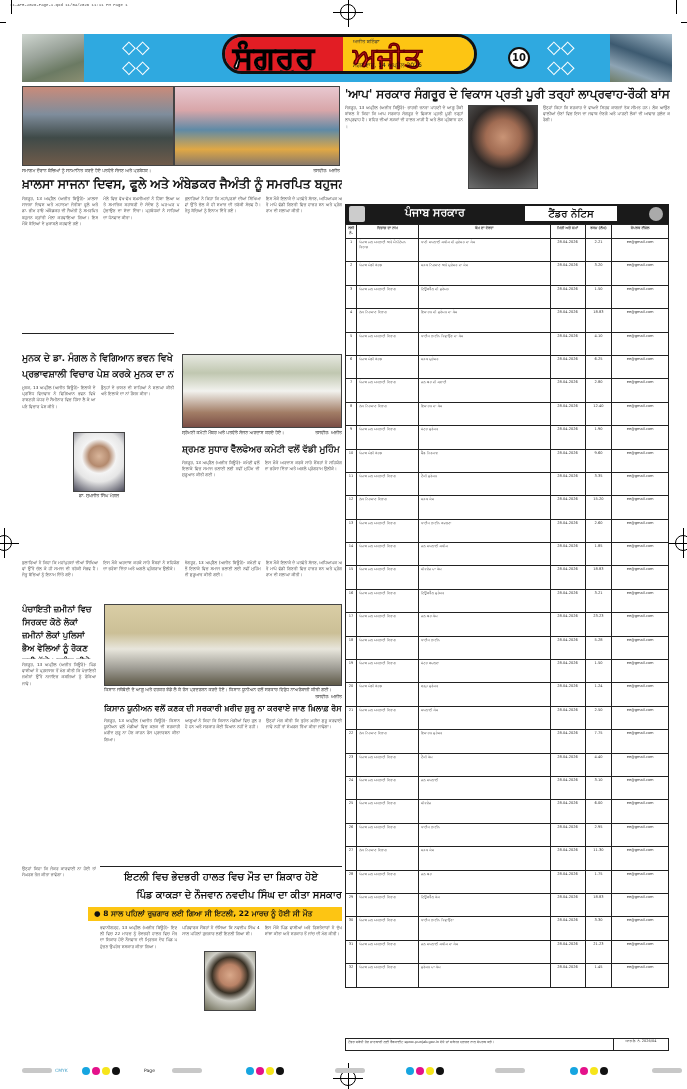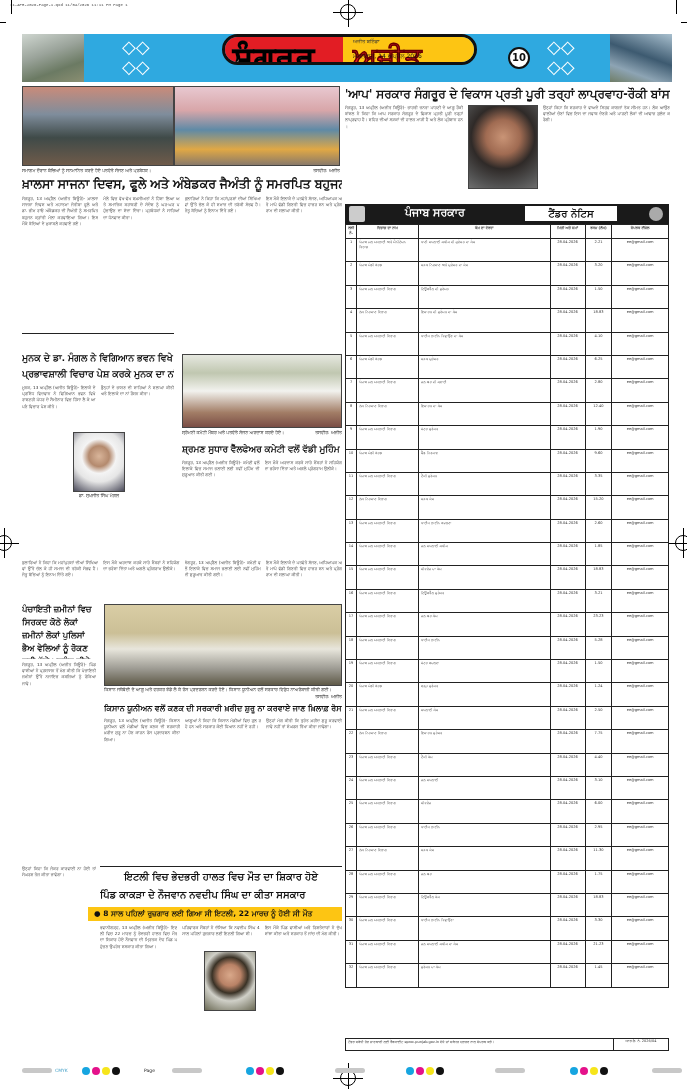--- a/index.html
+++ b/index.html
@@ -10,21 +10,21 @@
   .reg::before, .reg::after { content: ""; position: absolute; background: #000; }
   .reg::before { left: -8px; right: -8px; top: 7px; height: 1px; }
   .reg::after { top: -8px; bottom: -8px; left: 7px; width: 1px; }
 
   
   .mast { position: absolute; left: 22px; top: 34px; width: 650px; height: 48px; background: #2fa9e0; overflow: hidden; }
   .mast-photo { position: absolute; top: 0; width: 62px; height: 48px; background: linear-gradient(160deg,#cfd6d0 0%,#9aa39a 40%,#6b7a63 70%,#8b8f72 100%); }
   .mast-photo.l { left: 0; }
   .mast-photo.r { right: 0; background: linear-gradient(200deg,#a9c0cf 0%,#3d5a70 45%,#8da4b4 75%,#6f7d66 100%); }
   .mast-diamond { position: absolute; color: #fff; font-size: 18px; line-height: 1; top: 4px; }
-  .pill { position: absolute; left: 200px; top: 0; width: 255px; height: 31px; border-radius: 24px; overflow: hidden; border: 3px solid #111; }
+  .pill { position: absolute; left: 200px; top: 0; width: 255px; height: 40px; border-radius: 24px; overflow: hidden; border: 3px solid #111; }
   .pill-red { position: absolute; left: 0; top: 0; width: 118px; height: 100%; background: #e21d24; }
   .pill-yel { position: absolute; left: 118px; top: 0; right: 0; height: 100%; background: #fdc513; }
   .mast-city { position: absolute; left: 8px; top: 3px; font-size: 30px; color: #fff; font-weight: bold; letter-spacing: 1px; -webkit-text-stroke: 1px #000; line-height: 36px; }
   .mast-paper { position: absolute; left: 128px; top: 6px; font-size: 28px; color: #e21d24; font-weight: bold; line-height: 30px; -webkit-text-stroke: 0.5px #600; }
   .mast-small { position: absolute; left: 128px; top: 1px; font-size: 5px; color: #333; }
   .mast-date { position: absolute; left: 128px; bottom: 2px; font-size: 6px; color: #111; }
   .page-no { position: absolute; left: 486px; top: 13px; width: 22px; height: 22px; border-radius: 50%; border: 2px solid #111; background: #fff; font-size: 10px; text-align: center; line-height: 18px; font-weight: bold; }
 
   
   .photo { position: absolute; border: 1px solid #444; overflow: hidden; }
@@ -424,21 +424,21 @@
   <div class="col">ਸੰਗਰੂਰ, 13 ਅਪ੍ਰੈਲ (ਅਜੀਤ ਬਿਊਰੋ)- ਕਿਸਾਨ ਯੂਨੀਅਨ ਵਲੋਂ ਮੰਡੀਆਂ ਵਿਚ ਕਣਕ ਦੀ ਸਰਕਾਰੀ ਖ਼ਰੀਦ ਸ਼ੁਰੂ ਨਾ ਹੋਣ ਕਾਰਨ ਰੋਸ ਪ੍ਰਦਰਸ਼ਨ ਕੀਤਾ ਗਿਆ।</div>
   <div class="col">ਆਗੂਆਂ ਨੇ ਕਿਹਾ ਕਿ ਕਿਸਾਨ ਮੰਡੀਆਂ ਵਿਚ ਰੁਲ ਰਹੇ ਹਨ ਅਤੇ ਸਰਕਾਰ ਕੋਈ ਧਿਆਨ ਨਹੀਂ ਦੇ ਰਹੀ।</div>
   <div class="col">ਉਨ੍ਹਾਂ ਮੰਗ ਕੀਤੀ ਕਿ ਤੁਰੰਤ ਖ਼ਰੀਦ ਸ਼ੁਰੂ ਕਰਵਾਈ ਜਾਵੇ ਨਹੀਂ ਤਾਂ ਸੰਘਰਸ਼ ਤਿੱਖਾ ਕੀਤਾ ਜਾਵੇਗਾ।</div>
 </div>
 
 <div class="rule" style="left:100px;top:866px;width:242px;height:1px"></div>
 <div class="cols" style="left:22px;top:866px;width:74px;height:190px">
   <div class="col">ਉਨ੍ਹਾਂ ਕਿਹਾ ਕਿ ਜੇਕਰ ਕਾਰਵਾਈ ਨਾ ਹੋਈ ਤਾਂ ਸੰਘਰਸ਼ ਤੇਜ਼ ਕੀਤਾ ਜਾਵੇਗਾ।</div>
 </div>
 <div class="headline" style="left:100px;top:869px;width:242px;font-size:10px;line-height:16px;text-align:center">ਇਟਲੀ ਵਿਚ ਭੇਦਭਰੀ ਹਾਲਤ ਵਿਚ ਮੌਤ ਦਾ ਸ਼ਿਕਾਰ ਹੋਏ</div>
-<div class="headline" style="left:100px;top:887px;width:242px;font-size:10px;line-height:16px;text-align:left">ਪਿੰਡ ਕਾਕੜਾ ਦੇ ਨੌਜਵਾਨ ਨਵਦੀਪ ਸਿੰਘ ਦਾ ਕੀਤਾ ਸਸਕਾਰ</div>
+<div class="headline" style="left:100px;top:887px;width:242px;font-size:10px;line-height:16px;text-align:right">ਪਿੰਡ ਕਾਕੜਾ ਦੇ ਨੌਜਵਾਨ ਨਵਦੀਪ ਸਿੰਘ ਦਾ ਕੀਤਾ ਸਸਕਾਰ</div>
 <div class="bullet-bar">
   <span>● </span><span>8 ਸਾਲ ਪਹਿਲਾਂ ਰੁਜ਼ਗਾਰ ਲਈ ਗਿਆ ਸੀ ਇਟਲੀ, 22 ਮਾਰਚ ਨੂੰ ਹੋਈ ਸੀ ਮੌਤ</span>
 </div>
 <div class="cols" style="left:100px;top:925px;width:242px;height:130px">
   <div class="col">ਭਵਾਨੀਗੜ੍ਹ, 13 ਅਪ੍ਰੈਲ (ਅਜੀਤ ਬਿਊਰੋ)- ਇਟਲੀ ਵਿਚ 22 ਮਾਰਚ ਨੂੰ ਭੇਦਭਰੀ ਹਾਲਤ ਵਿਚ ਮੌਤ ਦਾ ਸ਼ਿਕਾਰ ਹੋਏ ਨੌਜਵਾਨ ਦੀ ਮ੍ਰਿਤਕ ਦੇਹ ਪਿੰਡ ਪਹੁੰਚਣ ਉਪਰੰਤ ਸਸਕਾਰ ਕੀਤਾ ਗਿਆ।</div>
   <div class="col">ਪਰਿਵਾਰਕ ਮੈਂਬਰਾਂ ਨੇ ਦੱਸਿਆ ਕਿ ਨਵਦੀਪ ਸਿੰਘ 4 ਸਾਲ ਪਹਿਲਾਂ ਰੁਜ਼ਗਾਰ ਲਈ ਇਟਲੀ ਗਿਆ ਸੀ।</div>
   <div class="col">ਇਸ ਮੌਕੇ ਪਿੰਡ ਵਾਸੀਆਂ ਅਤੇ ਰਿਸ਼ਤੇਦਾਰਾਂ ਨੇ ਦੁੱਖ ਸਾਂਝਾ ਕੀਤਾ ਅਤੇ ਸਰਕਾਰ ਤੋਂ ਜਾਂਚ ਦੀ ਮੰਗ ਕੀਤੀ।</div>
 </div>
 <div class="photo" style="left:204px;top:951px;width:52px;height:60px;background:radial-gradient(circle at 50% 40%,#d9a88a 0%,#b98266 25%,#3a3226 42%,#d0d0c8 60%,#6b6a55 100%)"></div>
 

